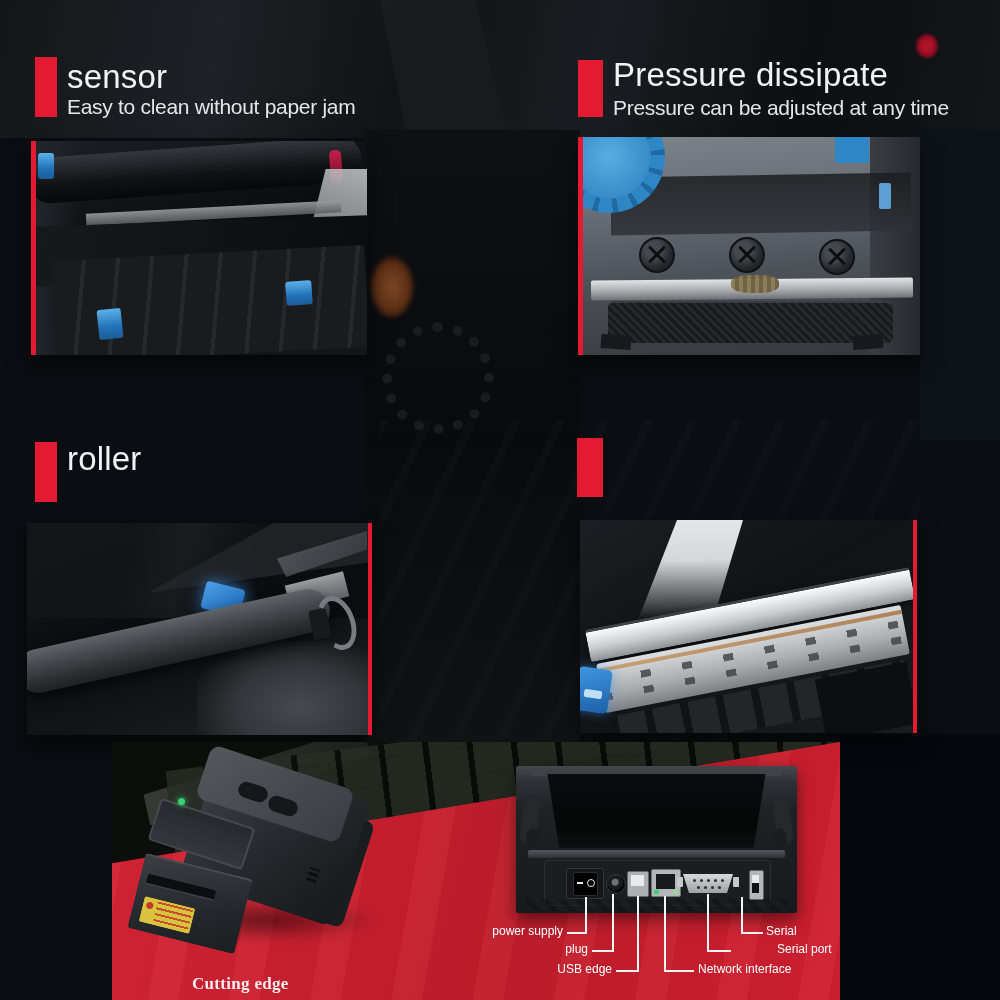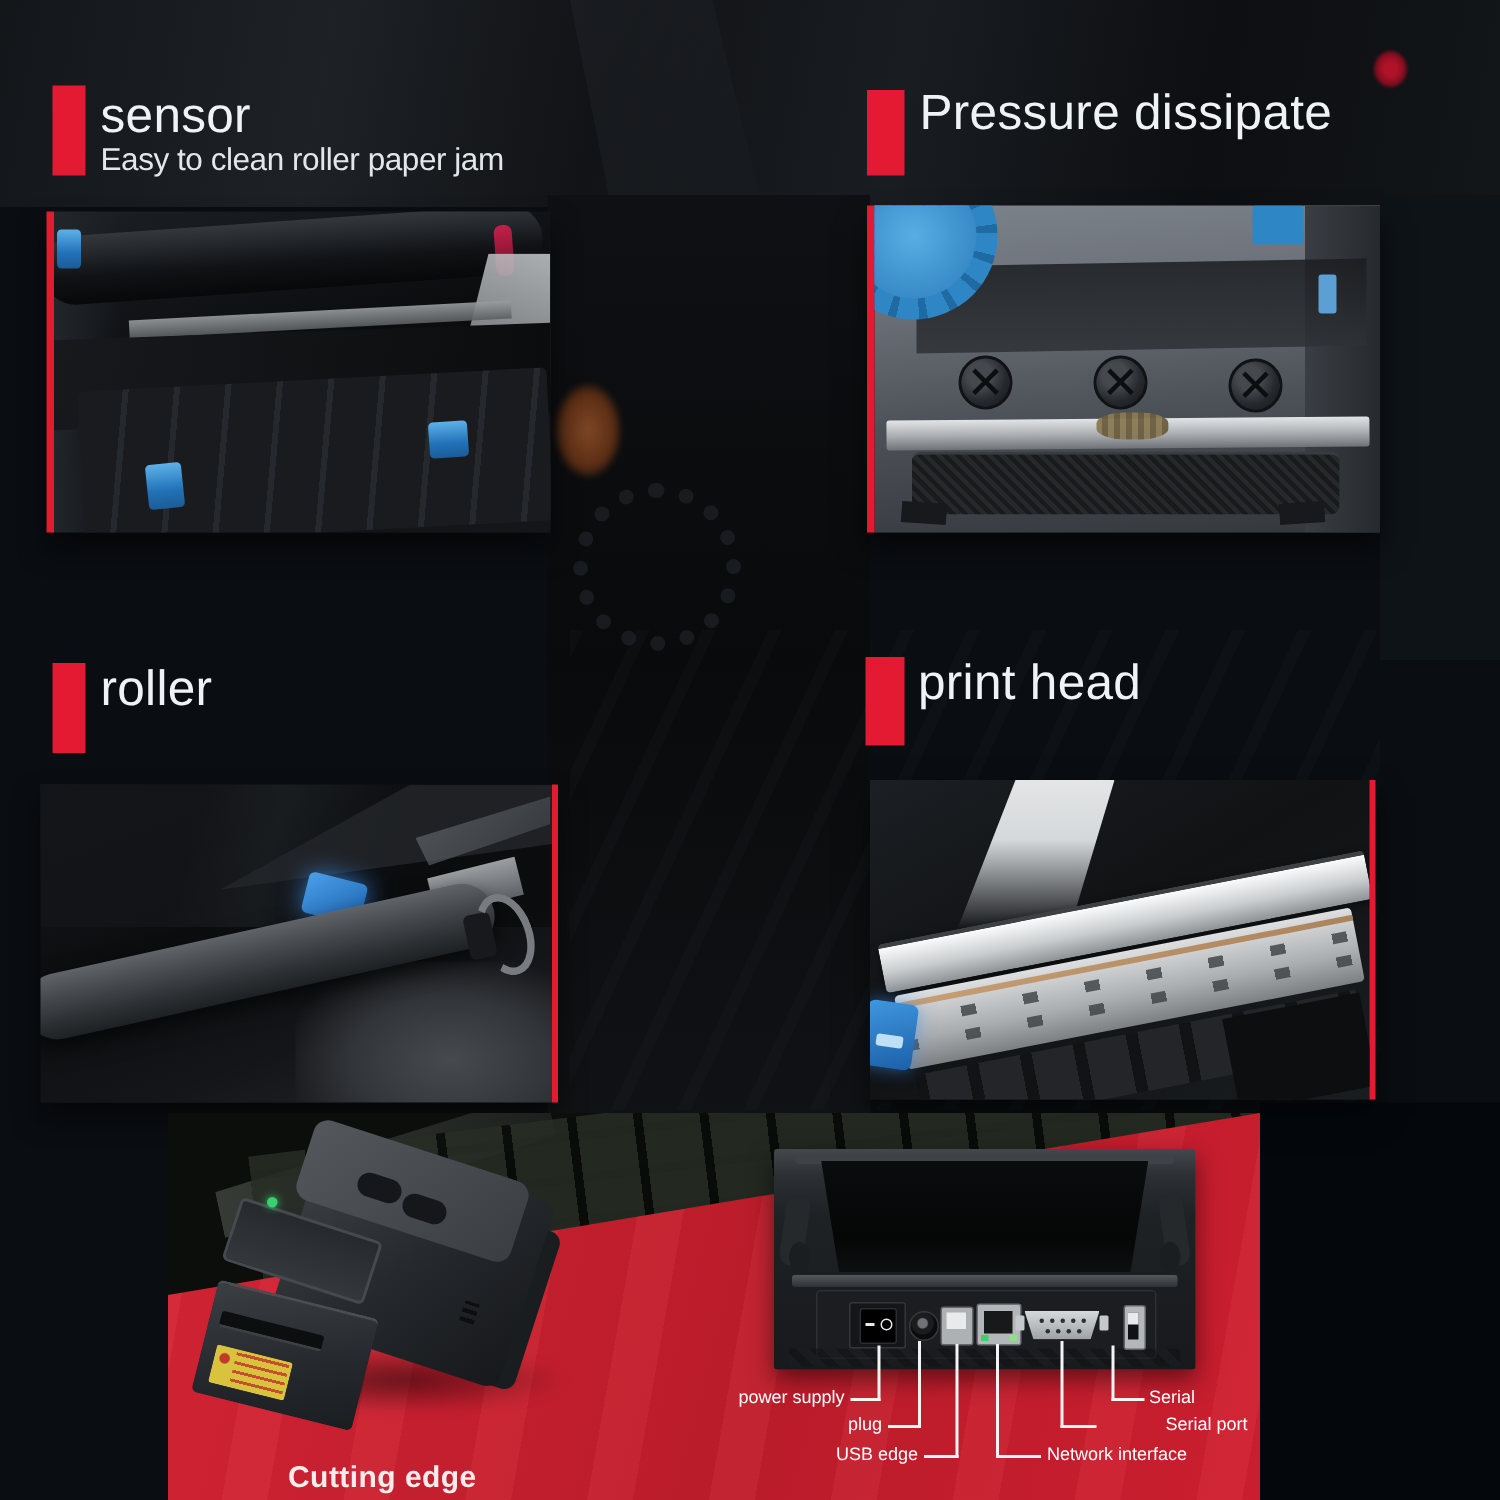--- a/index.html
+++ b/index.html
@@ -201,55 +201,56 @@
   .nutL{left:161px;top:111px;width:6px;height:10px;background:#c6c9cc;border-radius:1px;}
   .nutR{left:217px;top:111px;width:6px;height:10px;background:#c6c9cc;border-radius:1px;}
   .usba{left:233px;top:104px;width:13px;height:28px;background:#b4b7ba;border:1px solid #606366;border-radius:2px;}
   .usba-in{left:2px;top:4px;width:7px;height:18px;background:#101214;}
   .usba-tongue{left:2px;top:4px;width:7px;height:8px;background:#e9eaeb;}
 
   
   .cl{background:#f4f4f4;}
   .port-label{color:#ffffff;font-size:12px;white-space:nowrap;}
   .lab-r{text-align:right;}
-  .cutting{color:#f6ecec;font-size:20px;font-weight:bold;letter-spacing:.3px;}
+  .cutting{color:#f6ecec;font-size:17px;font-weight:bold;letter-spacing:.3px;font-family:Liberation Serif, serif;}
 </style>
 </head>
 <body>
 
 <div id="stage">
 
   <div class="abs bg-top"></div>
   <div class="abs bg-wedge"></div>
   <div class="abs bg-mid-col"></div>
   <div class="abs bg-diag-tex"></div>
   <div class="abs bg-gear"></div>
   <div class="abs bg-orange"></div>
   <div class="abs bg-right-col"></div>
   <div class="abs bg-red-dot"></div>
   <div class="abs bg-deep-right"></div>
 
   <div class="abs accent-bar" style="left:35px;top:57px"></div>
   <div class="abs f-title" style="left:67px;top:58px">sensor</div>
-  <div class="abs f-sub" style="left:67px;top:95px">Easy to clean roller paper jam</div>
+  <div class="abs f-sub" style="left:67px;top:95px">Easy to clean without paper jam</div>
   <div class="abs photo ph-sensor">
     <div class="abs sp-left-shade"></div>
     <div class="abs sp-roller"></div>
     <div class="abs sp-redring"></div>
     <div class="abs sp-paper"></div>
     <div class="abs sp-silver"></div>
     <div class="abs sp-gloss"></div>
     <div class="abs sp-tray"></div>
     <div class="abs clip sp-clip1"></div>
     <div class="abs clip sp-clip2"></div>
     <div class="abs clip sp-clip3"></div>
   </div>
 
   <div class="abs accent-bar" style="left:578px;top:60px;width:25px;height:57px"></div>
   <div class="abs f-title" style="left:613px;top:56px">Pressure dissipate</div>
+  <div class="abs f-sub" style="left:613px;top:96px">Pressure can be adjusted at any time</div>
   <div class="abs photo ph-pressure">
     <div class="abs pp-rightcol"></div>
     <div class="abs pp-opening"></div>
     <div class="abs pp-gear"></div>
     <div class="abs pp-gear-in"></div>
     <div class="abs pp-tab1"></div>
     <div class="abs pp-tab2"></div>
     <div class="abs knob pp-k1">
         <div class="kx"></div>
         <div class="ky"></div>
@@ -277,21 +278,20 @@
     <div class="abs rp-glint"></div>
     <div class="abs rp-floor"></div>
     <div class="abs rp-plate"></div>
     <div class="abs rp-clip"></div>
     <div class="abs rp-roller"></div>
     <div class="abs rp-cap"></div>
     <div class="abs rp-hook"></div>
   </div>
 
   <div class="abs accent-bar" style="left:577px;top:438px;width:26px;height:59px"></div>
-  <div class="abs f-title" style="left:612px;top:436px">print head</div>
   <div class="abs photo ph-printhead">
     <div class="abs hp-glow"></div>
     <div class="abs hp-bar"></div>
     <div class="abs hp-plate">
       <div class="hp-copper"></div>
       <div class="hp-slots"></div>
       <div class="hp-slots" style="margin-top:9px"></div>
     </div>
     <div class="abs hp-low"></div>
     <div class="abs hp-corner"></div>

